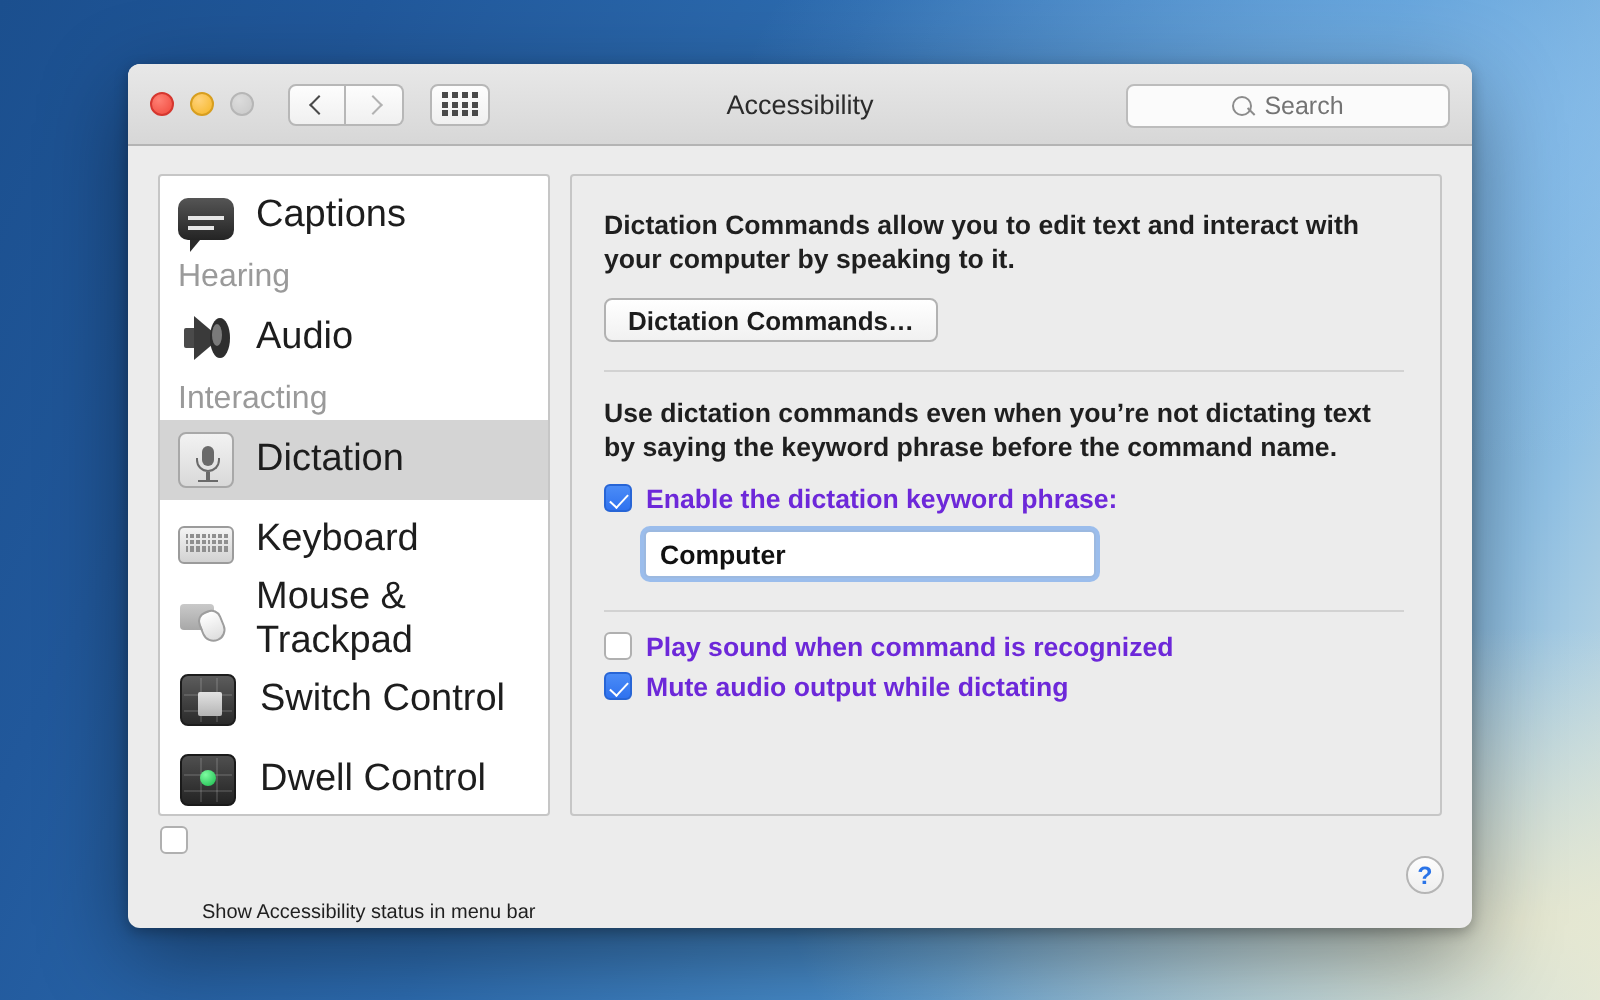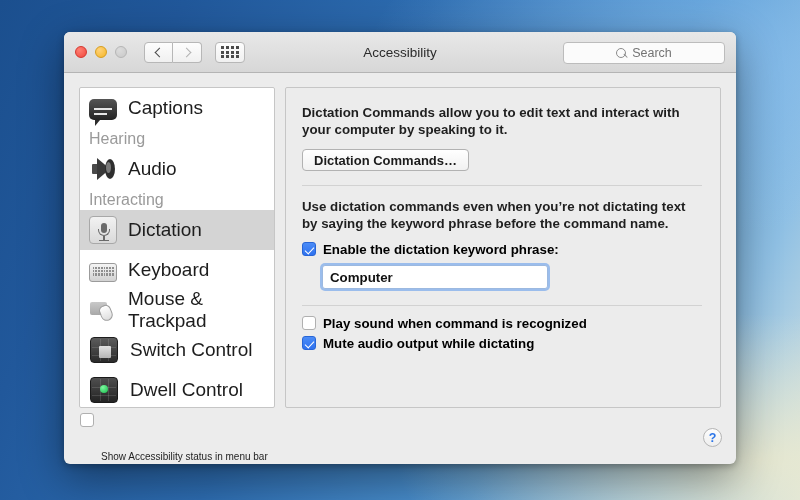--- a/index.html
+++ b/index.html
@@ -150,21 +150,21 @@
   }
   .ptext { font-size: 13.3px; color: #1f1f1f; line-height: 17px; }
   .cmdbtn {
     margin-top: 11px; height: 22px; padding: 0 11px; border-radius: 4px;
     background: linear-gradient(#ffffff, #f1f1f1); border: 1px solid #b2b2b2;
     font-size: 13px; color: #1c1c1c; display: inline-flex; align-items: center;
   }
   .sep { height: 1px; background: #d2d2d2; margin: 14px 0 12px 0; }
 
   .cbrow { display: flex; align-items: flex-start; gap: 7px; margin-top: 2px; }
-  .cbrow .cbl { font-size: 13.3px; color: #000000; line-height: 15px; }
+  .cbrow .cbl { font-size: 13.3px; color: #6d28d9; line-height: 15px; }
   .cbox { width: 14px; height: 14px; border-radius: 3px; flex: 0 0 14px; position: relative; }
   .cbox.off { background: #fff; border: 1px solid #b0b0b0; }
   .cbox.on  { background: linear-gradient(#4b8cf7, #2f72ef); border: 1px solid #2765d6; }
   .cbox.on::after {
     content: ""; position: absolute; left: 4.3px; top: 1.6px; width: 4px; height: 8px;
     border: solid #fff; border-width: 0 1.9px 1.9px 0; transform: rotate(43deg);
   }
 
   .kwinput {
     margin: 8px 0 0 20px; width: 226px; height: 24px;

